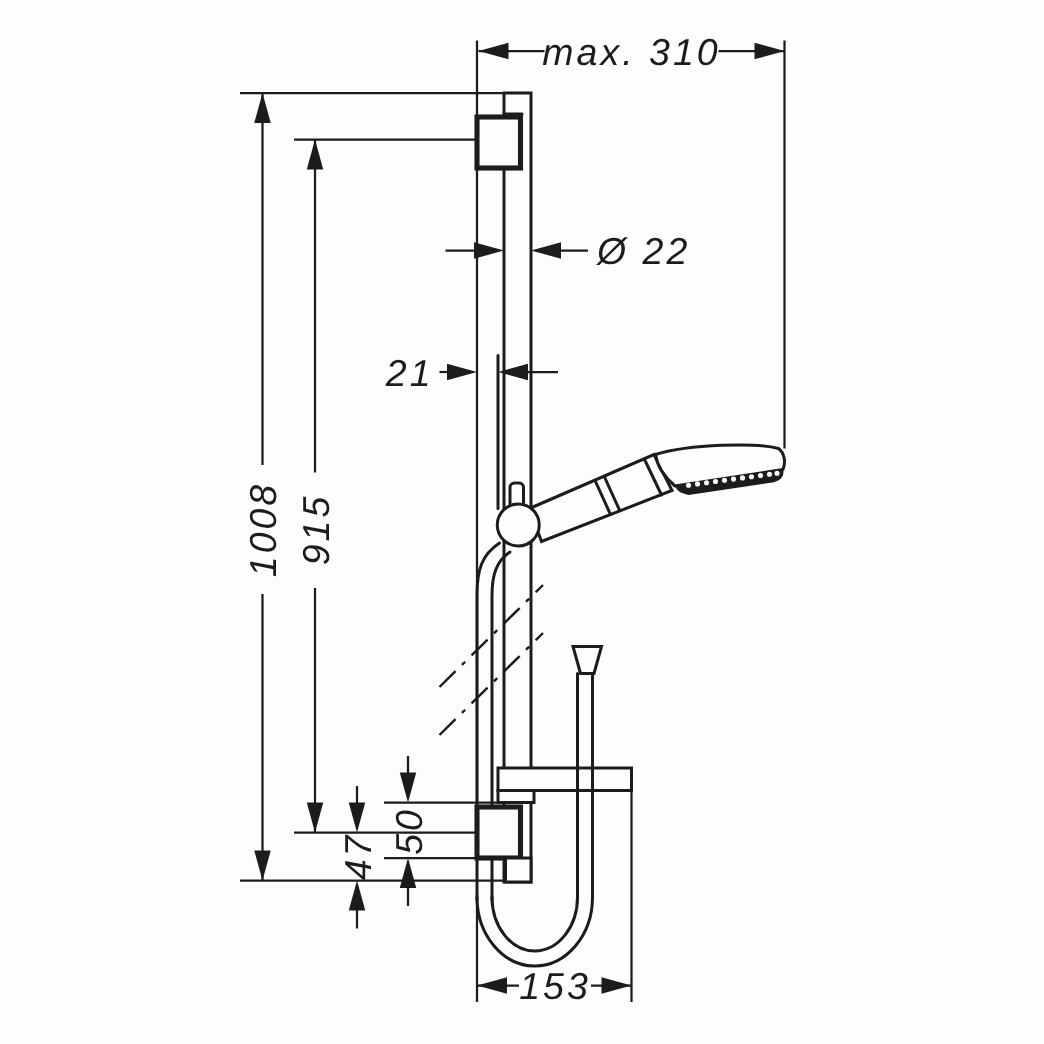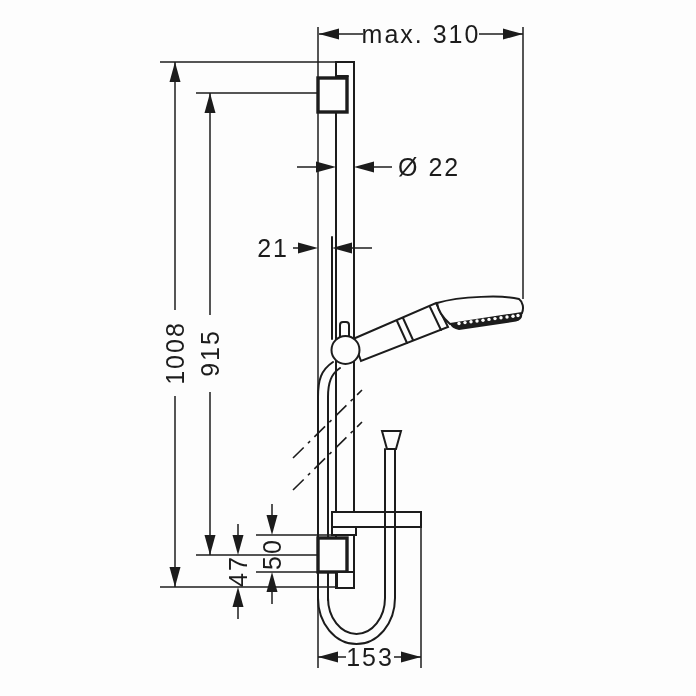--- a/index.html
+++ b/index.html
@@ -1,20 +1,21 @@
 <!DOCTYPE html>
 <html><head>
 <meta charset="utf-8">
 <style>
   html,body{margin:0;padding:0;background:#ffffff;}
   .page{
     width:696px;height:696px;position:relative;
     background:#fdfdfd;
     font-family:"Liberation Sans", sans-serif;
     overflow:hidden;
+    font-style:italic;
   }
   svg{display:block;}
   text{
     font-family:"Liberation Sans","DejaVu Sans",sans-serif;
     font-size:25px;
     letter-spacing:2px;
     fill:#1c1c1c;
   }
   .outline{stroke:#1c1c1c;stroke-width:2;fill:none;stroke-linecap:round;}
   .outline-fill{stroke:#1c1c1c;stroke-width:2;fill:#fdfdfd;}

